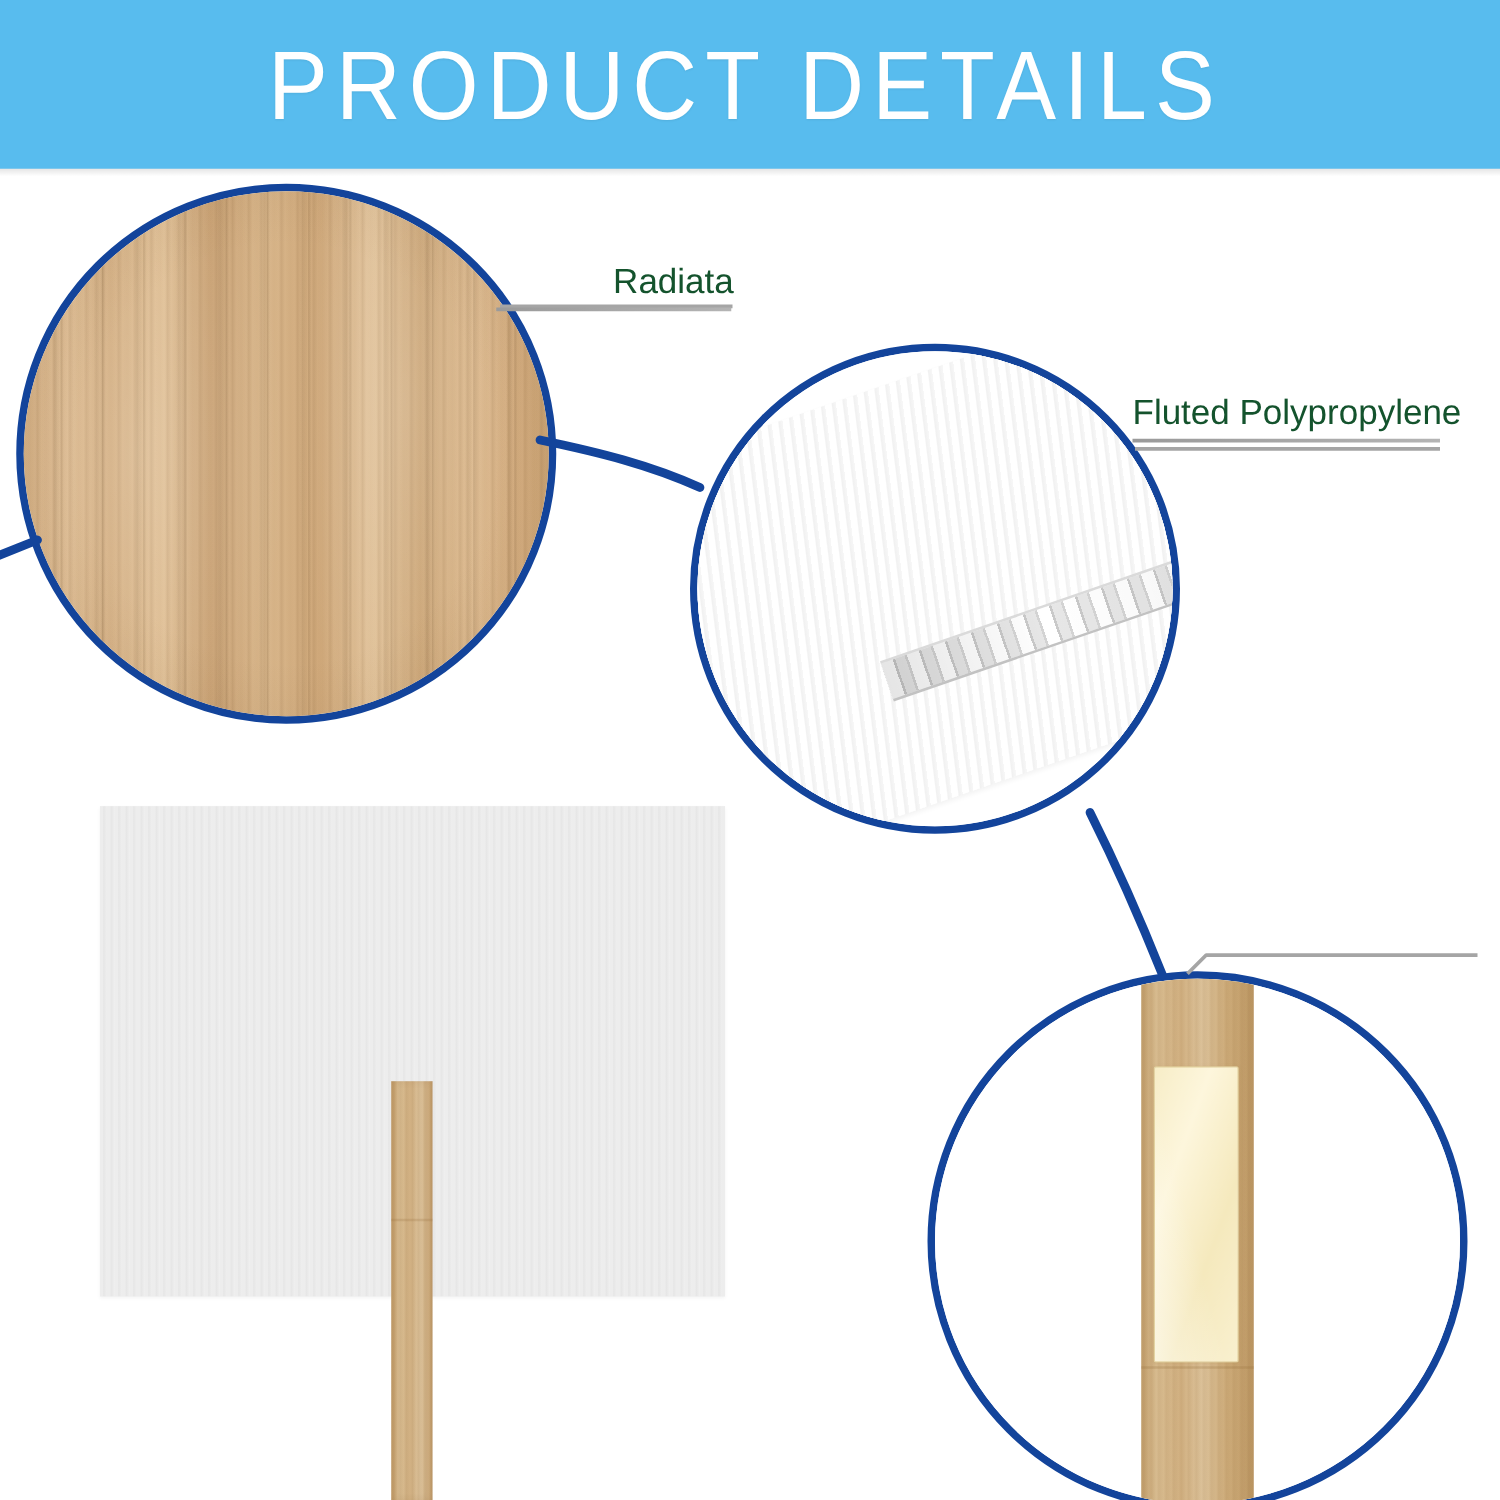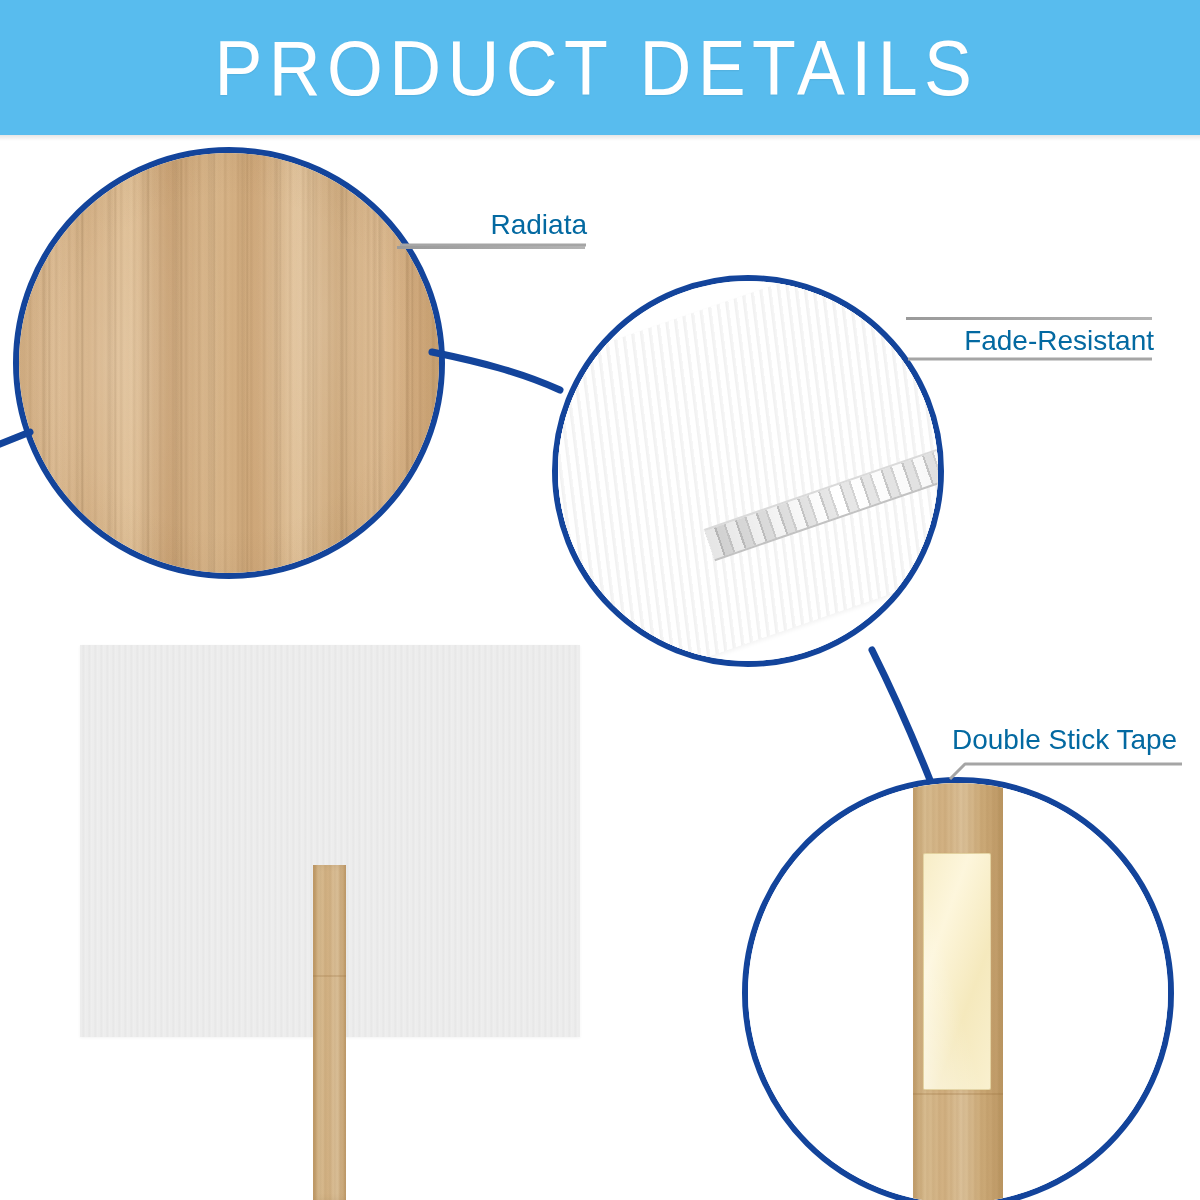--- a/index.html
+++ b/index.html
@@ -229,21 +229,21 @@
   }
   #product-stake .stake-seam {
     position: absolute; left: 0; top: 110px;
     width: 100%; height: 2px;
     background: rgba(150,110,60,0.22);
   }
 
   
   .label-block { position: absolute; z-index: 40; }
   .label-line {
-    color: #0369a1;
+    color: #14532d;
     font-size: 28px;
     line-height: 34px;
     white-space: nowrap;
   }
   .label-rule {
     height: 3px;
     background: linear-gradient(to right, #9a9a9a, #b4b4b4);
     margin: 4px 0 4px 0;
   }
 
@@ -307,21 +307,18 @@
       <div class="tape-strip"></div>
     </div>
   </div>
 
   <div id="label-wood" class="label-block">
     <div class="label-line">Radiata</div>
     <div class="label-rule"></div>
   </div>
 
   <div id="label-polypropylene" class="label-block">
+    <div class="label-line">Fluted Polypropylene</div>
     <div class="label-rule"></div>
-    <div class="label-line">Fade-Resistant</div>
-  </div>
-
-  <div id="label-tape" class="label-block">
-    <div class="label-line">Double Stick Tape</div>
-  </div>
+  </div>
+
 
 </div>
 
 </body></html>

